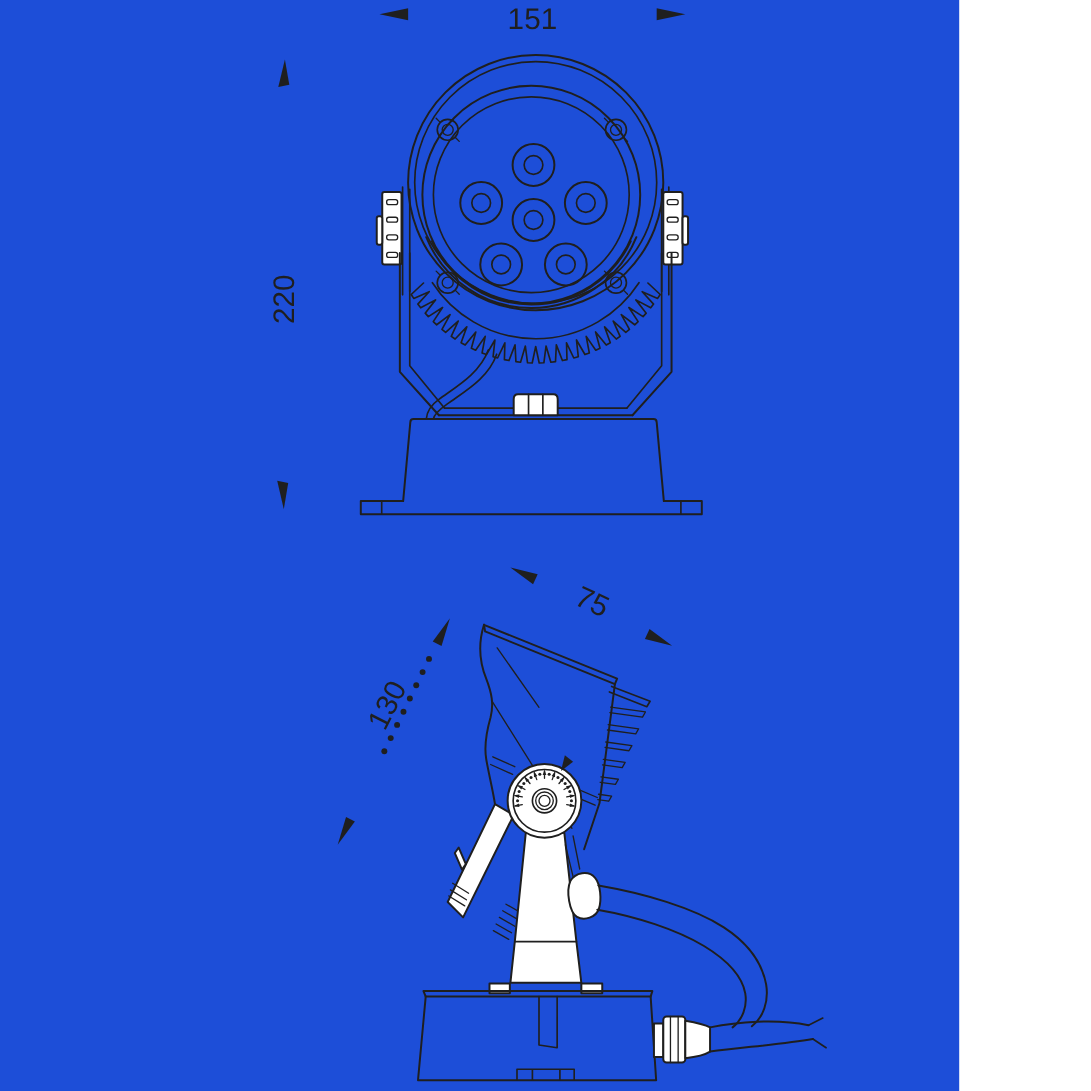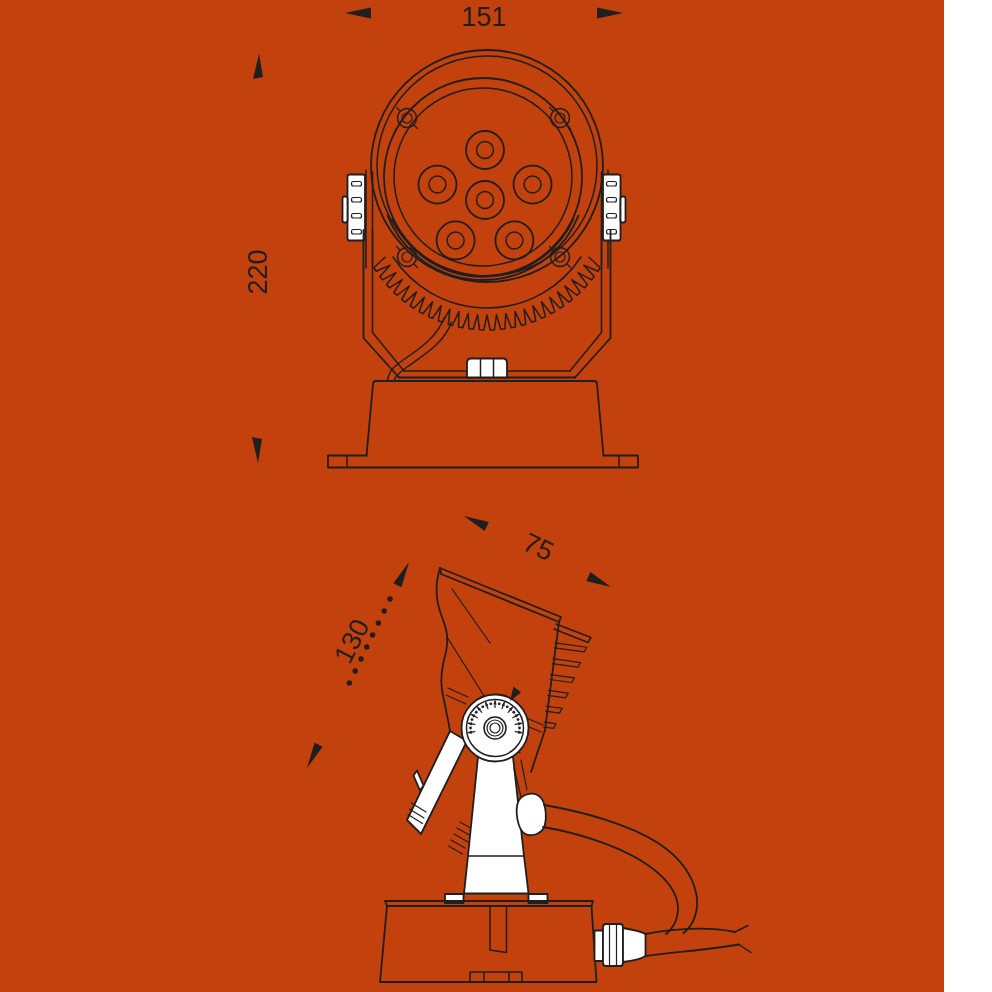--- a/index.html
+++ b/index.html
@@ -1,16 +1,16 @@
 <!DOCTYPE html>
 <html><head>
 <meta charset="utf-8">
 <style>
   html,body{margin:0;padding:0;background:#ffffff;}
-  .page{width:944px;height:992px;position:relative;background:#c2410c;overflow:hidden;}
+  .page{width:872px;height:992px;position:relative;background:#1d4ed8;overflow:hidden;}
   svg{display:block;}
   .ln{stroke:#1f1f1f;fill:none;stroke-linecap:round;stroke-linejoin:round;}
   .w18{stroke-width:1.8;}
   .w15{stroke-width:1.5;}
   .w12{stroke-width:1.2;}
   .wfill{fill:#ffffff;stroke:#1f1f1f;stroke-width:1.8;stroke-linejoin:round;}
   .solid{fill:#1f1f1f;stroke:none;}
   .dimtext{font-family:"Liberation Sans", sans-serif;font-size:27px;fill:#1f1f1f;}
 </style>
 </head>

